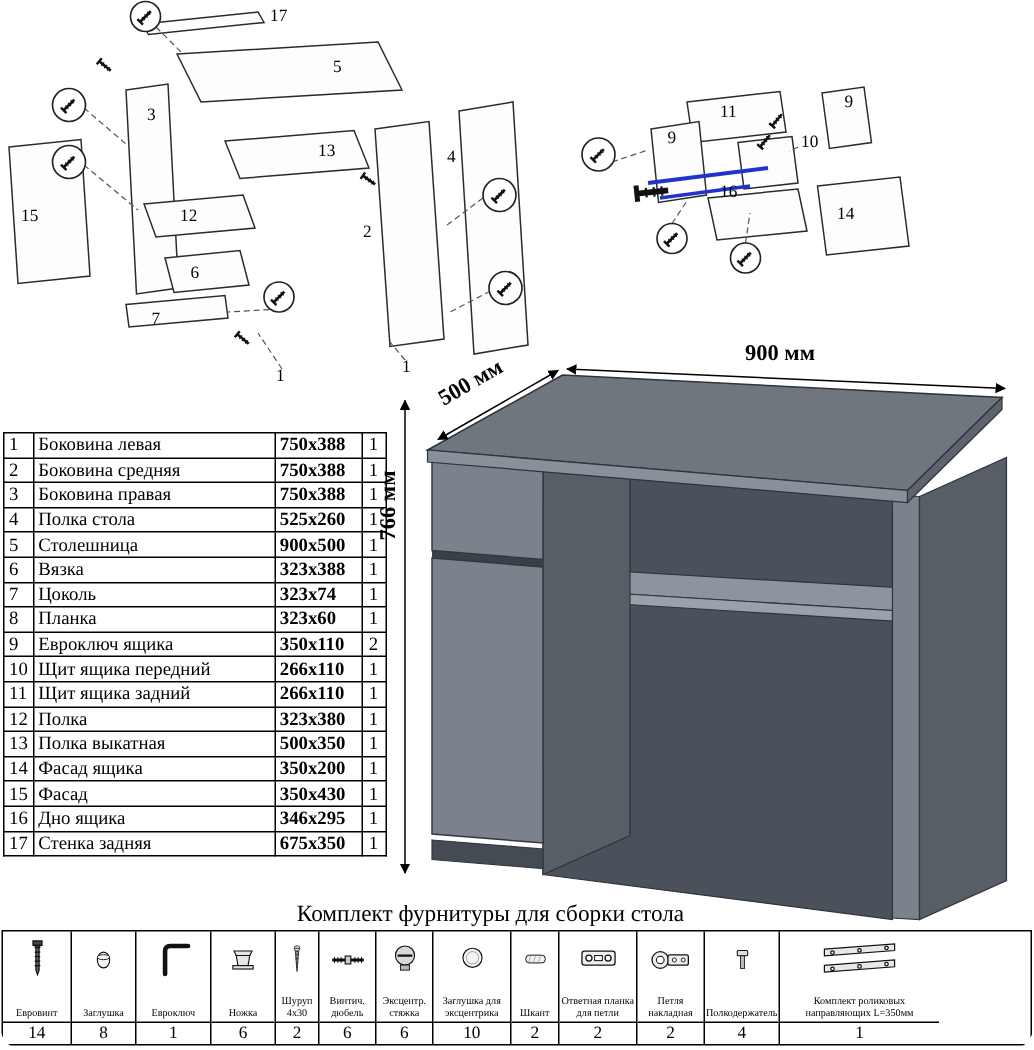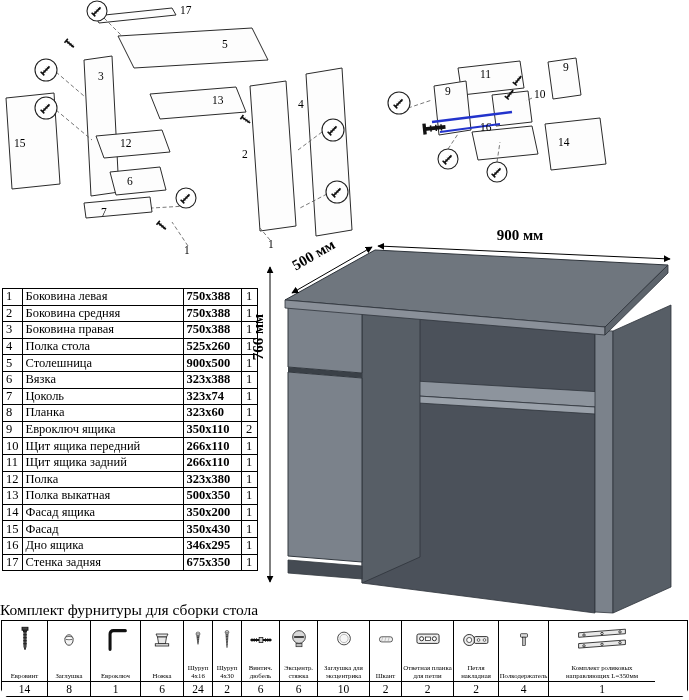--- a/index.html
+++ b/index.html
@@ -11,21 +11,21 @@
 
   
   #parts-table { border-collapse:collapse; font-size:12.5px; }
   #parts-table td { border:1px solid #000; padding:0 3px; height:16.6px; line-height:1.05; white-space:nowrap; }
   td.c-num { width:16px; padding:0 2px; }
   td.c-name { width:161px; }
   td.c-size { width:58px;font-weight:bold; }
   td.c-qty { width:16px; text-align:center; padding:0 2px; }
 
   
-  #hw-title { left:0; top:601px; width:606px; font-size:15.5px; }
+  #hw-title { left:0; top:601px; width:606px; text-align:center; font-size:15.5px;padding-left:48px; }
   #hw-table { left:1px; top:620px; width:687px; height:77px; display:flex; border:1px solid #000; background:#fff; }
   .hw-col { display:flex; flex-direction:column; border-left:1px solid #000; flex:none; }
   .hw-col:first-child { border-left:none; }
   .hw-icon { height:37px; display:flex; align-items:center; justify-content:center; overflow:hidden; }
   .hw-icon svg { max-width:100%; }
   .hw-name { flex:1; font-size:6.8px; text-align:center; line-height:1.15; padding:0 1px 1px;
              display:flex; align-items:flex-end; justify-content:center; }
   .hw-qty { height:15px; border-top:1px solid #000; text-align:center; font-size:11.5px; line-height:14px; }
 
   
@@ -370,36 +370,20 @@
               <path d="M14,16 h12 l-1.5,9 h-9 z"></path>
               <rect x="11" y="25" width="18" height="3"></rect>
         </g>
           </svg>
       </div>
       <div class="hw-name">Ножка</div>
       <div class="hw-qty">6</div>
     </div>
 
 
-    <div class="hw-col" style="width:29px">
-      <div class="hw-icon">
-        <svg width="22" height="36" viewBox="0 0 40 40">
-            <g stroke="#111" stroke-width="0.9">
-          <circle cx="20" cy="9" r="3.6" fill="#ddd"></circle>
-              <line x1="17" y1="9" x2="23" y2="9"></line>
-          <path d="M17.8,12.5 h4.4 L20,28 Z" fill="#888"></path>
-          <line x1="17.9" y1="16" x2="22.1" y2="15"></line>
-              <line x1="18.3" y1="20" x2="21.7" y2="19"></line>
-              <line x1="18.8" y1="24" x2="21.2" y2="23"></line>
-        </g>
-          </svg>
-      </div>
-      <div class="hw-name">Шуруп 4x16</div>
-      <div class="hw-qty">24</div>
-    </div>
 
     <div class="hw-col" style="width:29px">
       <div class="hw-icon">
         <svg width="22" height="36" viewBox="0 0 40 40">
             <g stroke="#111" stroke-width="0.9">
           <circle cx="20" cy="6" r="3.4" fill="#ddd"></circle>
               <line x1="17.2" y1="6" x2="22.8" y2="6"></line>
           <path d="M17.9,9.5 h4.2 L20,34 Z" fill="#888"></path>
           <line x1="18" y1="14" x2="22" y2="13"></line>
               <line x1="18.3" y1="19" x2="21.7" y2="18"></line>

